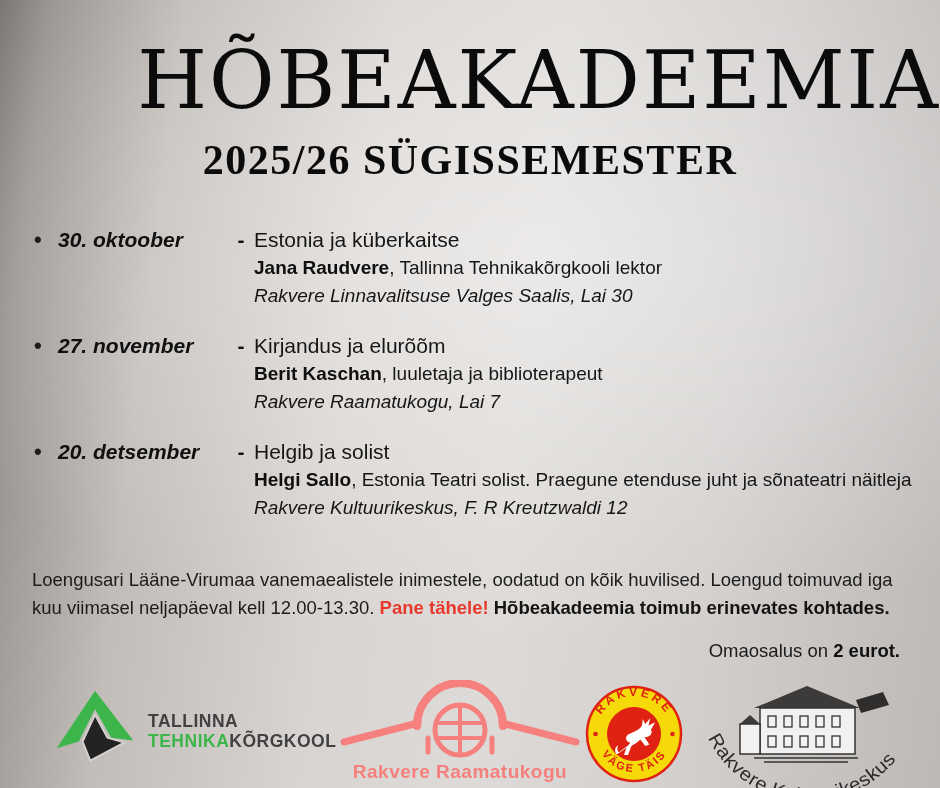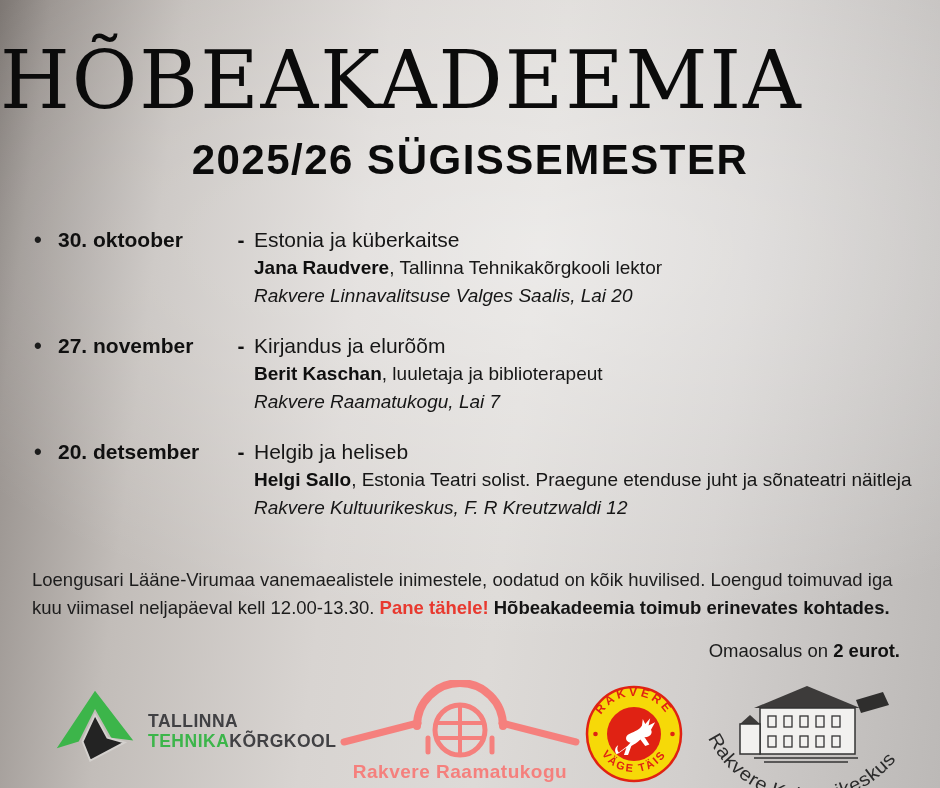--- a/index.html
+++ b/index.html
@@ -8,39 +8,39 @@
     width:940px;height:788px;
     overflow:hidden;
     font-family:"Liberation Sans","DejaVu Sans",sans-serif;
     color:#1c1c1c;
     background:
       radial-gradient(ellipse 120% 80% at 58% 32%, rgba(255,255,255,0.45), rgba(255,255,255,0) 62%),
       linear-gradient(97deg,#7d7773 0%,#9b9591 5%,#c2bdb9 18%,#d8d4d1 38%,#dddad7 55%,#d2cfcd 75%,#c3c0be 92%,#bcb9b7 100%);
   }
   .title{
     position:absolute;top:26px;left:0;width:100%;
-    text-align:left;
+    text-align:right;
     font-family:"DejaVu Serif","Liberation Serif",serif;
     font-size:80px;line-height:110px;
     letter-spacing:2px;color:#0b0b0b;
   }
   .subtitle{
     position:absolute;top:136px;left:0;width:100%;
     text-align:center;
-    font-family:Liberation Sans, sans-serif;
+    font-family:Liberation Serif, serif;
     font-weight:bold;font-size:42px;letter-spacing:1.5px;color:#0b0b0b;
   }
   .events{position:absolute;top:226px;left:34px;right:22px;}
   .event{
     display:grid;
     grid-template-columns:24px 170px 26px 1fr;
     margin-bottom:22px;
   }
   .bullet{font-size:22px;font-weight:bold;line-height:28px;}
-  .date{font-weight:bold;font-size:21px;line-height:28px;color:#101010;}
+  .date{font-weight:bold;font-size:21px;line-height:28px;color:#101010;font-style:italic;}
   .dash{font-weight:bold;font-size:21px;line-height:28px;text-align:center;color:#101010;}
   .topic{font-size:21px;line-height:28px;color:#161616;}
   .line2,.line3{grid-column:4;font-size:19px;line-height:28px;color:#161616;}
   .speaker-name{font-weight:bold;color:#0f0f0f;}
   .venue{font-style:italic;}
   .footer{
     position:absolute;top:566px;left:32px;width:874px;
     font-size:18.5px;line-height:27.5px;color:#1c1c1c;
   }
   .notice-red{font-weight:bold;}
@@ -70,37 +70,37 @@
   <div class="subtitle">2025/26 SÜGISSEMESTER</div>
 
   <div class="events">
 
     <div class="event">
       <div class="bullet">•</div>
       <div class="date">30. oktoober</div>
       <div class="dash">-</div>
       <div class="topic">Estonia ja küberkaitse</div>
       <div class="line2"><span class="speaker-name">Jana Raudvere</span><span>, Tallinna Tehnikakõrgkooli lektor</span></div>
-      <div class="line3 venue">Rakvere Linnavalitsuse Valges Saalis, Lai 20</div>
+      <div class="line3 venue">Rakvere Linnavalitsuse Valges Saalis, Lai 30</div>
     </div>
 
     <div class="event">
       <div class="bullet">•</div>
       <div class="date">27. november</div>
       <div class="dash">-</div>
       <div class="topic">Kirjandus ja elurõõm</div>
       <div class="line2"><span class="speaker-name">Berit Kaschan</span><span>, luuletaja ja biblioterapeut</span></div>
       <div class="line3 venue">Rakvere Raamatukogu, Lai 7</div>
     </div>
 
     <div class="event">
       <div class="bullet">•</div>
       <div class="date">20. detsember</div>
       <div class="dash">-</div>
-      <div class="topic">Helgib ja heliseb</div>
+      <div class="topic">Helgib ja solist</div>
       <div class="line2"><span class="speaker-name">Helgi Sallo</span><span>, Estonia Teatri solist. Praegune etenduse juht ja sõnateatri näitleja</span></div>
       <div class="line3 venue">Rakvere Kultuurikeskus, F. R Kreutzwaldi 12</div>
     </div>
 
   </div>
 
   <div class="footer"><span>Loengusari Lääne-Virumaa vanemaealistele inimestele, oodatud on kõik huvilised. Loengud toimuvad iga kuu viimasel neljapäeval kell 12.00-13.30. </span><span class="notice-red" style="color:#e8392f">Pane tähele!</span><span class="notice-bold"> Hõbeakadeemia toimub erinevates kohtades.</span></div>
 
   <div class="fee"><span>Omaosalus on </span><b>2 eurot.</b></div>
 

